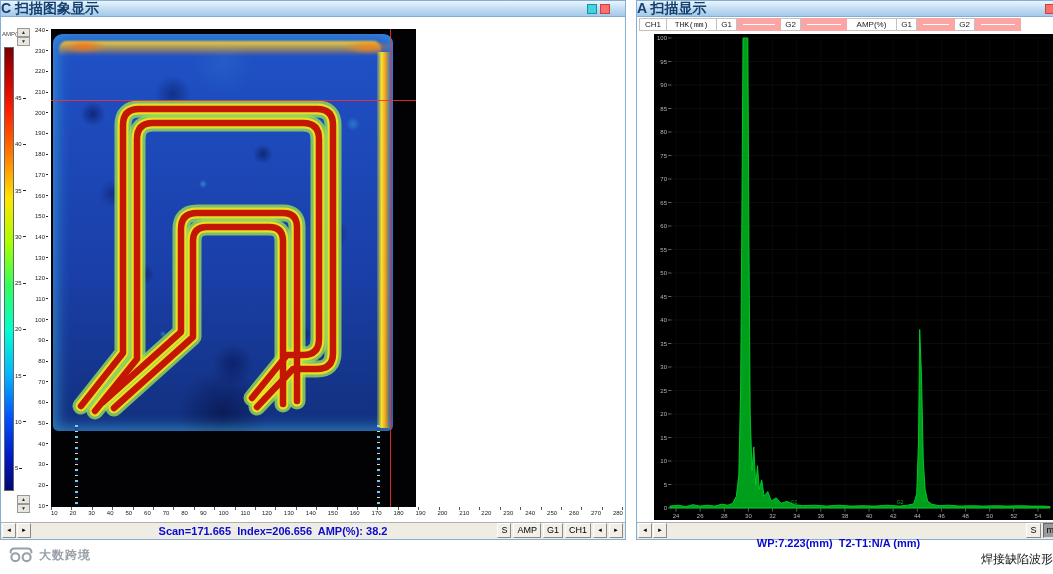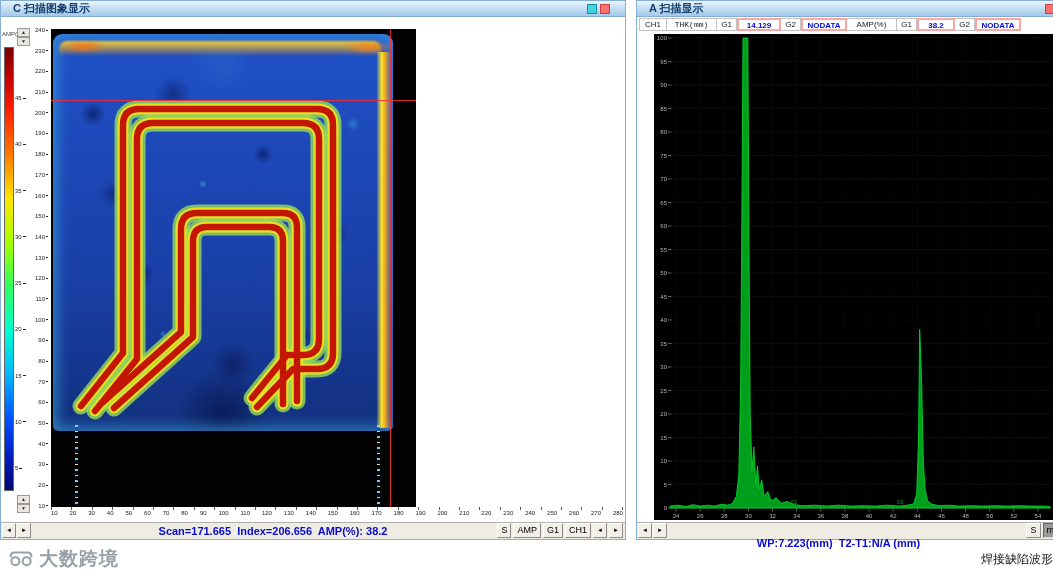--- a/index.html
+++ b/index.html
@@ -4,21 +4,21 @@
 <style>
   * { margin:0; padding:0; box-sizing:border-box; }
   html,body { width:1053px; height:574px; background:#fff; font-family:"Liberation Sans", sans-serif; overflow:hidden; }
   body { position:relative; }
 
   .panel { position:absolute; top:0; background:#fff; border:1px solid #86aed2; }
   .panel-left { left:0; width:626px; height:540px; }
   .panel-right { left:636px; width:425px; height:540px; }
 
   .titlebar { position:relative; height:16px; background:linear-gradient(#eaf5fd,#bcd9f1 60%,#a4cae9); border-bottom:1px solid #86aed2; }
-  .titlebar .ttl { font-size:11px; font-weight:bold; color:#15406e; line-height:15px; padding-left:12px; white-space:pre; }
+  .titlebar .ttl { font-size:14px; font-weight:bold; color:#15406e; line-height:15px; padding-left:0; white-space:pre; }
   .tbb { position:absolute; width:10px; height:10px; top:3px; cursor:pointer; }
   .tbb.cyan { background:#44d4e0; border:1px solid #1890a0; }
   .tbb.red  { background:#fa6e6e; border:1px solid #c94040; }
 
   
   .amp-label { position:absolute; left:1px; top:30px; font-size:6px; color:#444; }
   .spin { position:absolute; left:16px; width:13px; height:9px; background:#e9e6df; border:1px solid #999;
           font-size:5px; line-height:7px; text-align:center; color:#333; }
   .colorbar { position:absolute; left:3px; top:46px; width:10px; height:444px; border:1px solid #666;
     background:linear-gradient(180deg,#7a0000 0%,#c00000 6%,#ff1e00 14%,#ff7a00 24%,#ffe400 34%,#a8ff00 44%,
@@ -86,26 +86,26 @@
   .status-text { position:absolute; top:2px; font-size:11px; font-weight:bold; color:#0a0ad0; text-align:center; white-space:pre; }
   .st-left  { left:60px; right:140px; }
   .st-right { left:50px; right:70px;margin-top:12px; }
   .btn-m { background:#9a9a9a; border-color:#666 #ddd #ddd #666; }
 
   
   #ascan-header { position:absolute; left:2px; top:17px; height:14px; display:flex; }
   .hcell { height:13px; line-height:12px; font-size:8px; text-align:center; white-space:nowrap; overflow:hidden; }
   .hl { color:#222; border:1px solid #c2c2c2; border-left:none; }
   .hl:first-child { border-left:1px solid #c2c2c2; }
-  .hv { color:#0008e0; font-weight:bold; border:2px solid #fca5a5; }
+  .hv { color:#0008e0; font-weight:normal; border:6px solid #fca5a5; }
   .ascan-plot { position:absolute; left:17px; top:33px; width:402px; height:486px; background:#000; }
 
   
   .logo { position:absolute; left:8px; top:546px; display:flex; align-items:center; gap:5px;
-    color:#98a0a8; font-weight:bold; font-size:19px; letter-spacing:1px; }
+    color:#98a0a8; font-weight:bold; font-size:12px; letter-spacing:1px; }
   .caption { position:absolute; left:0; right:0; top:551px; text-align:right;
     font-family:"Liberation Serif", serif; font-size:12px; color:#101010; }
 </style>
 </head>
 <body>
 
 <div class="panel panel-left">
   <div class="titlebar">
     <div class="ttl">C 扫描图象显示</div>
     <span class="tbb cyan" style="right:28px"></span>

